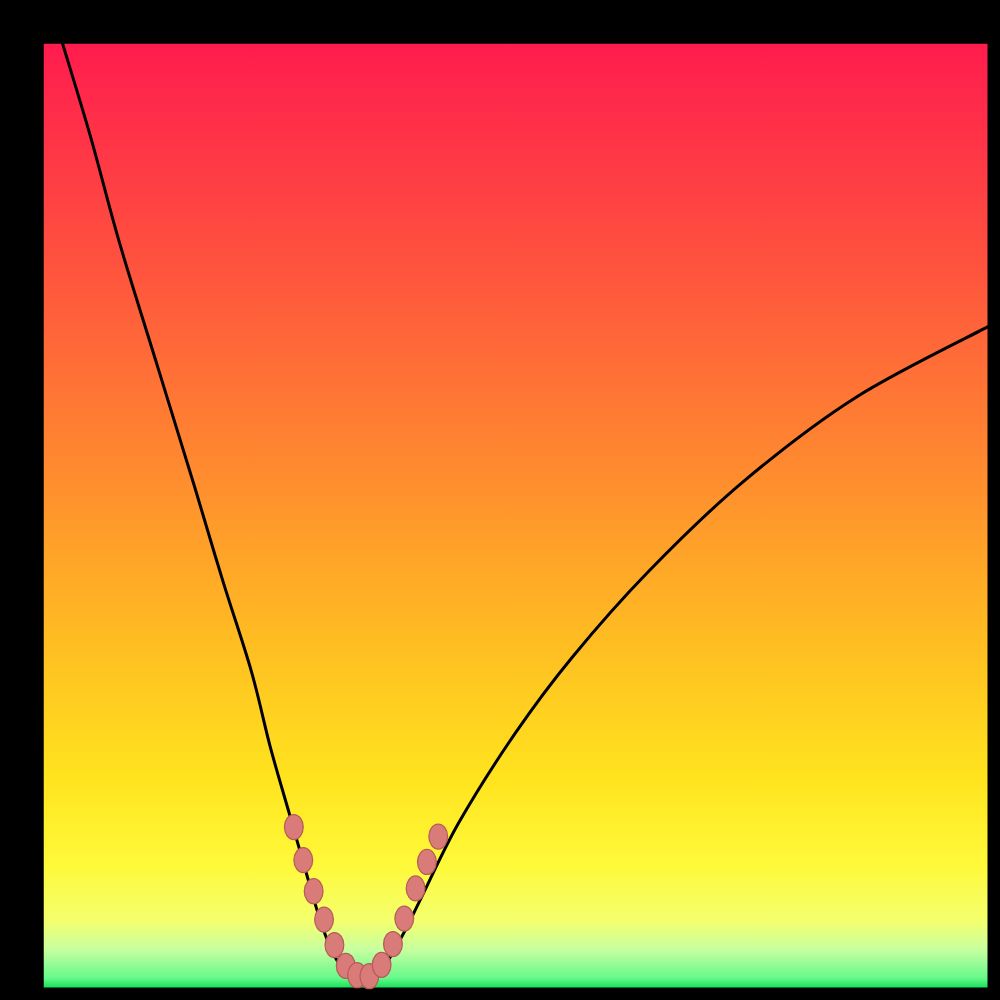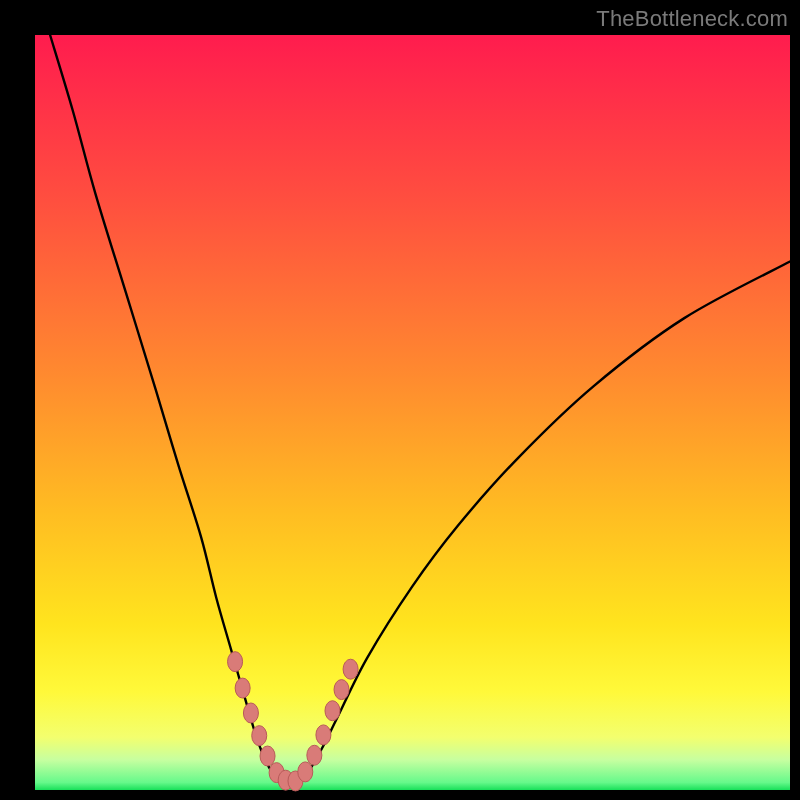--- a/index.html
+++ b/index.html
@@ -80,14 +80,13 @@
           <ellipse cx="260.47499999999997" cy="745.94" rx="7.5" ry="10" class="dot"></ellipse>
           <ellipse cx="270.28999999999996" cy="736.88" rx="7.5" ry="10" class="dot"></ellipse>
           <ellipse cx="279.35" cy="720.27" rx="7.5" ry="10" class="dot"></ellipse>
           <ellipse cx="288.41" cy="699.885" rx="7.5" ry="10" class="dot"></ellipse>
           <ellipse cx="297.46999999999997" cy="675.725" rx="7.5" ry="10" class="dot"></ellipse>
           <ellipse cx="306.53000000000003" cy="654.585" rx="7.5" ry="10" class="dot"></ellipse>
           <ellipse cx="315.59" cy="634.2" rx="7.5" ry="10" class="dot"></ellipse>
         </g>
     </svg>
   </div>
-  <div class="watermark">TheBottleneck.com</div>
 </div>
 
 </body></html>

